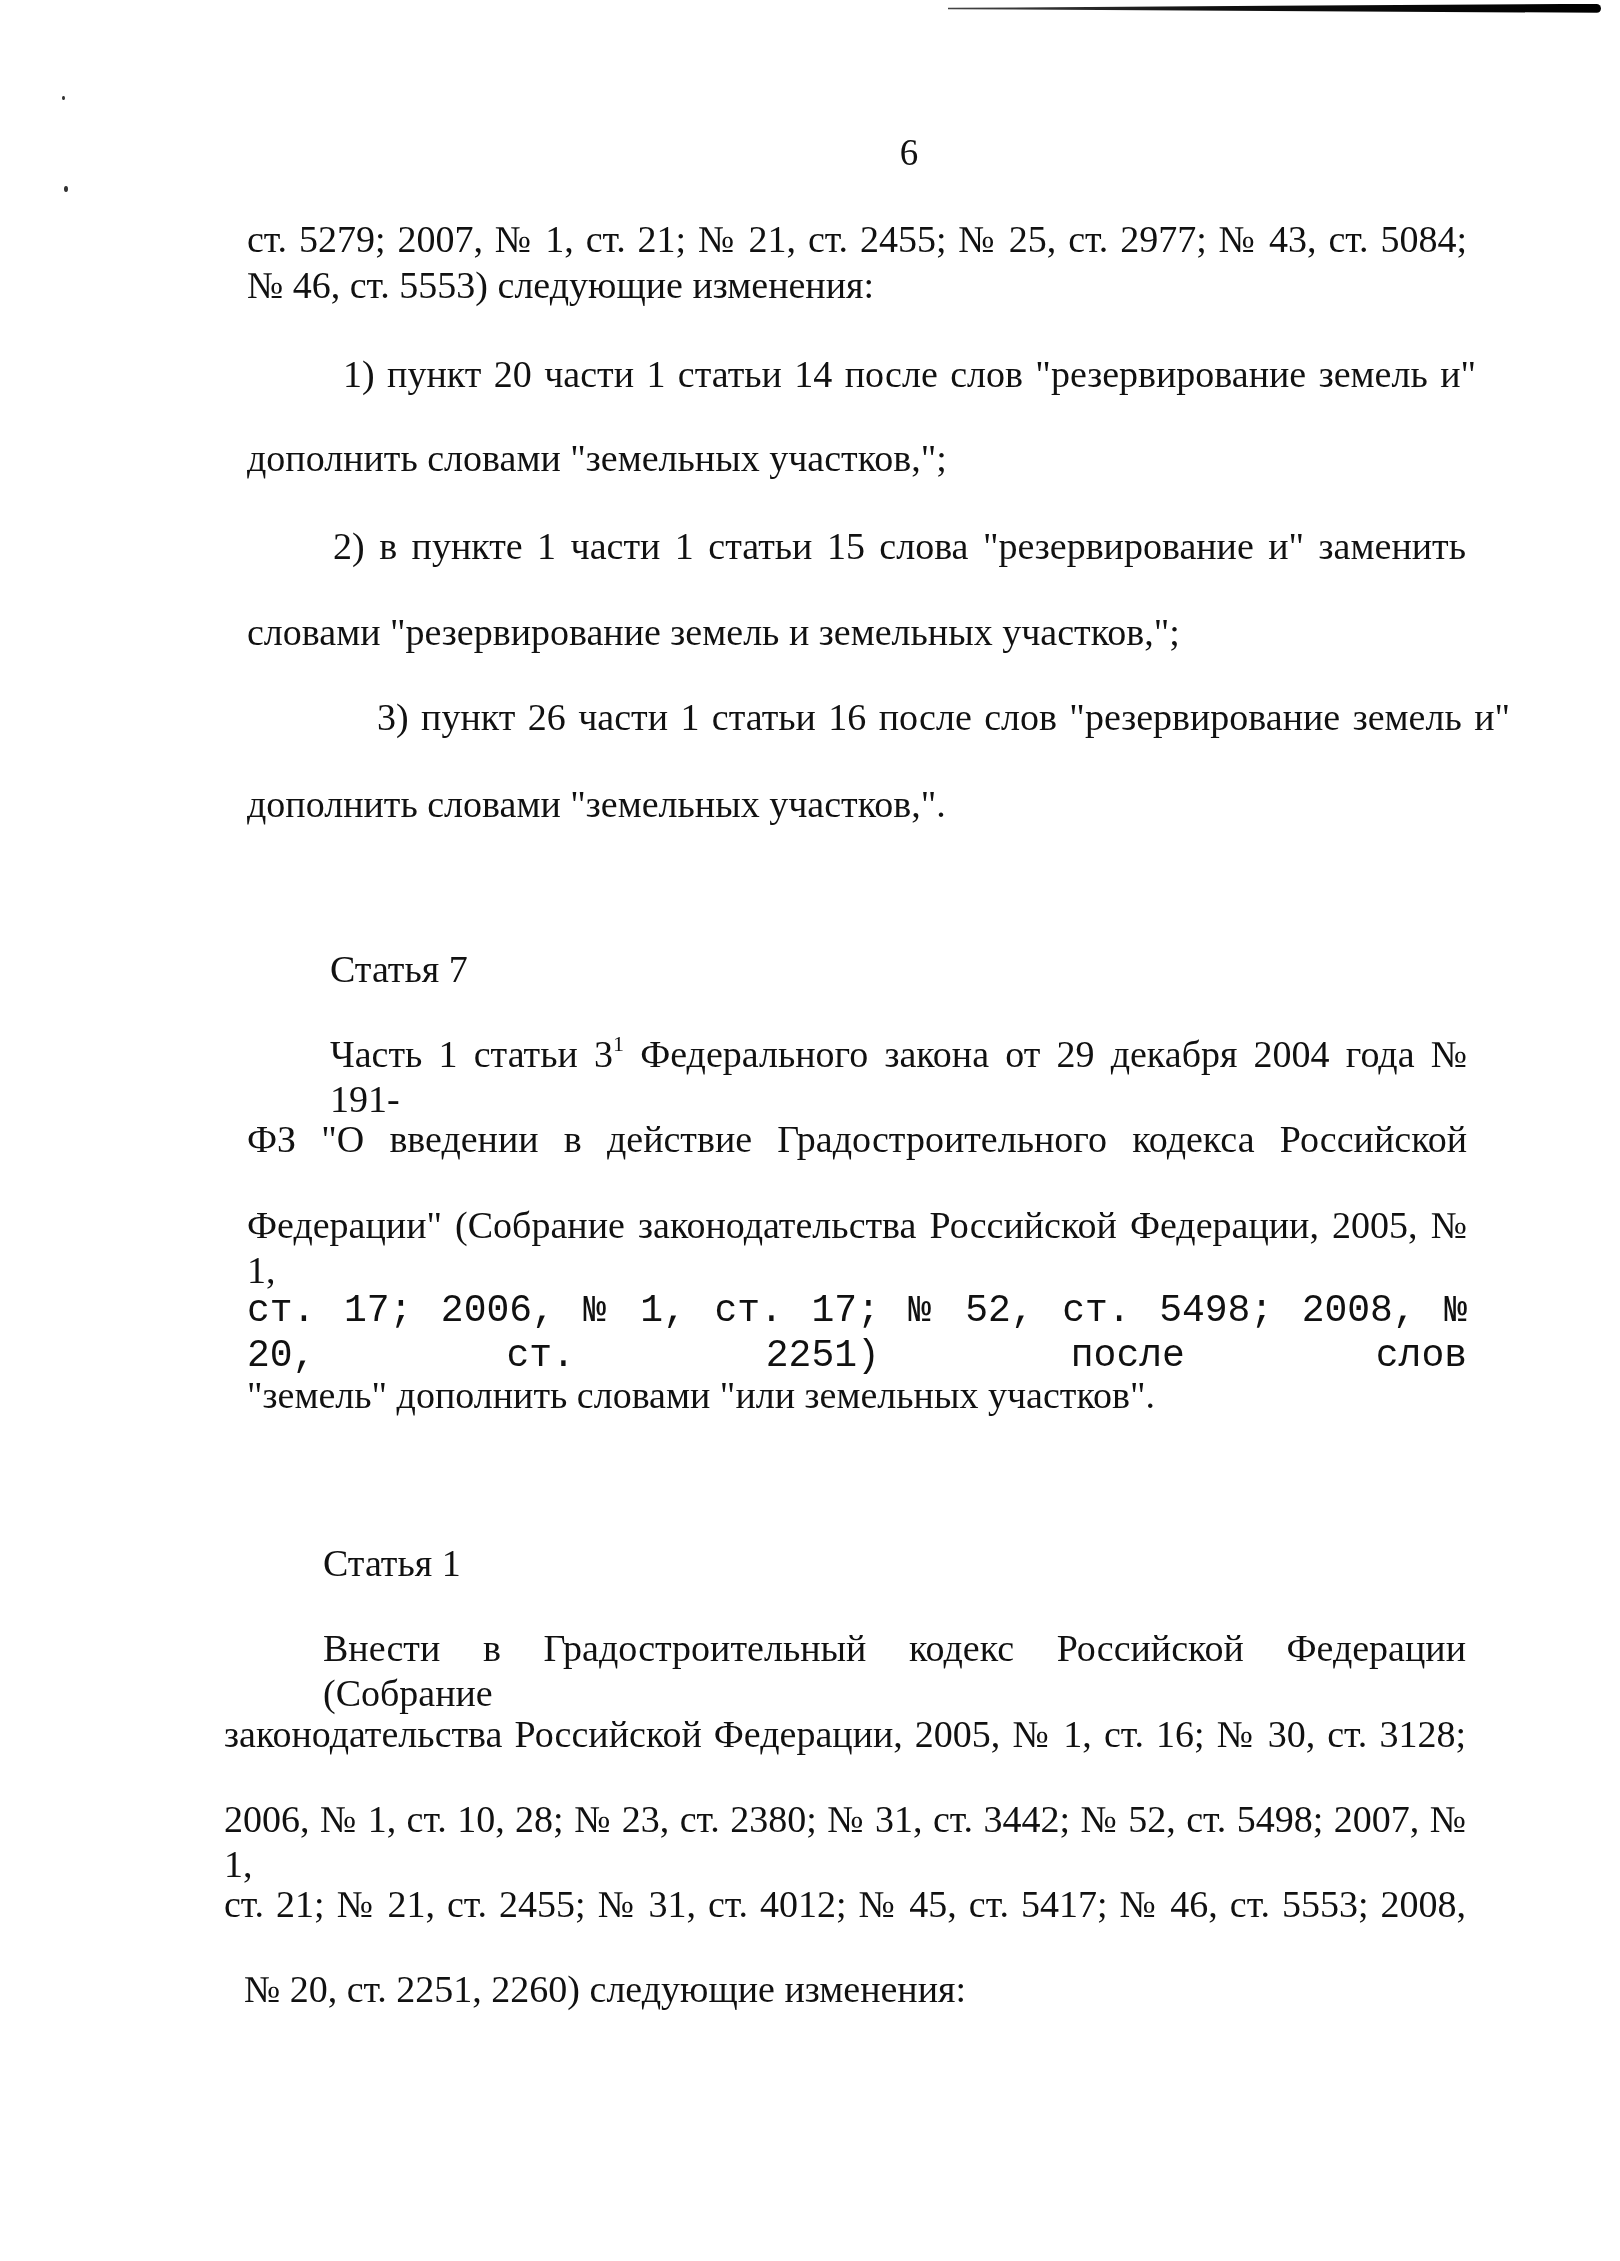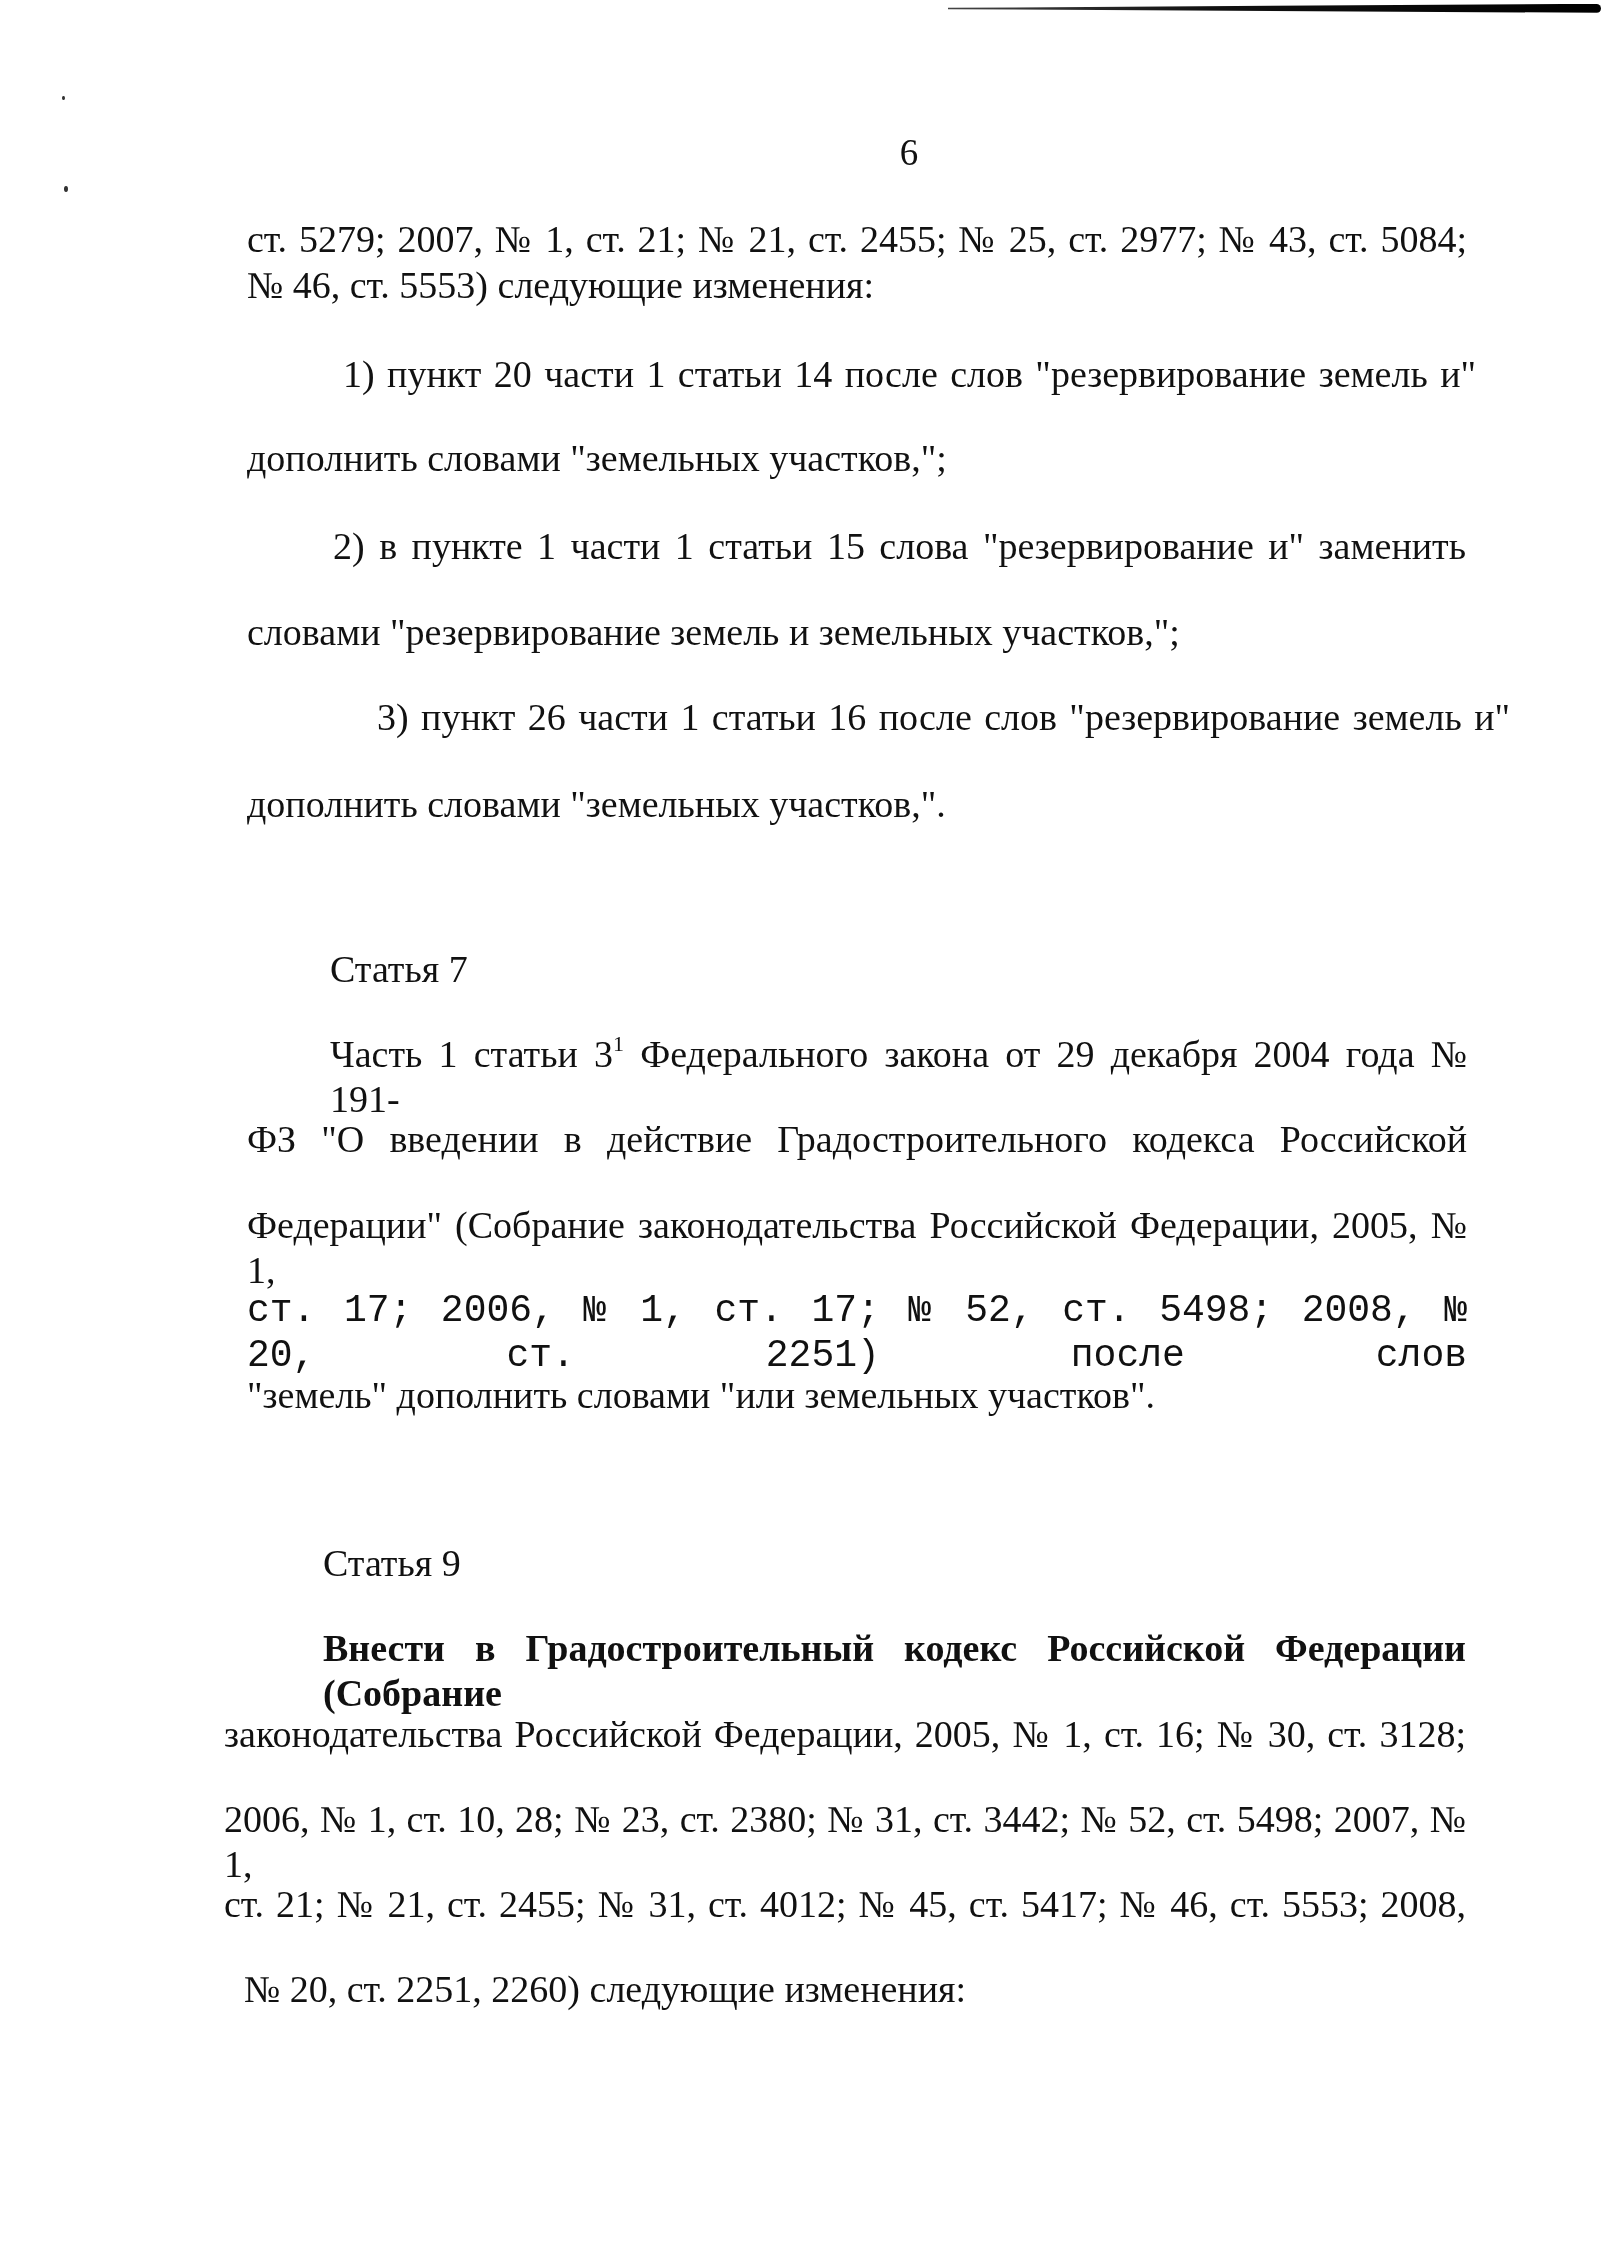--- a/index.html
+++ b/index.html
@@ -33,19 +33,19 @@
 <div class="line justify" style="top:695px;left:333px;width:1133px;margin-left:44px;">3) пункт 26 части 1 статьи 16 после слов "резервирование земель и"</div>
 <div class="line" style="top:782px;">дополнить словами "земельных участков,".</div>
 
 <div class="line heading" style="top:947px;left:330px;">Статья 7</div>
 <div class="line justify" style="top:1032px;left:330px;width:1137px;"><span>Часть 1 статьи 3</span><sup>1</sup><span> Федерального закона от 29 декабря 2004 года № 191-</span></div>
 <div class="line justify" style="top:1117px;">ФЗ "О введении в действие Градостроительного кодекса Российской</div>
 <div class="line justify" style="top:1203px;">Федерации" (Собрание законодательства Российской Федерации, 2005, № 1,</div>
 <div class="line justify" style="top:1288px;font-family:Liberation Mono, monospace;">ст. 17; 2006, № 1, ст. 17; № 52, ст. 5498; 2008, № 20, ст. 2251) после слов</div>
 <div class="line" style="top:1373px;">"земель" дополнить словами "или земельных участков".</div>
 
-<div class="line heading" style="top:1541px;left:323px;">Статья 9</div>
-<div class="line justify" style="top:1626px;left:323px;width:1143px;font-weight:bold;">Внести в Градостроительный кодекс Российской Федерации (Собрание</div>
+<div class="line heading" style="top:1541px;left:323px;">Статья 1</div>
+<div class="line justify" style="top:1626px;left:323px;width:1143px;">Внести в Градостроительный кодекс Российской Федерации (Собрание</div>
 <div class="line justify" style="top:1712px;left:224px;width:1242px;">законодательства Российской Федерации, 2005, № 1, ст. 16; № 30, ст. 3128;</div>
 <div class="line justify" style="top:1797px;left:224px;width:1242px;">2006, № 1, ст. 10, 28; № 23, ст. 2380; № 31, ст. 3442; № 52, ст. 5498; 2007, № 1,</div>
 <div class="line justify" style="top:1882px;left:224px;width:1242px;">ст. 21; № 21, ст. 2455; № 31, ст. 4012; № 45, ст. 5417; № 46, ст. 5553; 2008,</div>
 <div class="line" style="top:1967px;left:224px;margin-left:20px;">№ 20, ст. 2251, 2260) следующие изменения:</div>
 
 
 </body></html>

